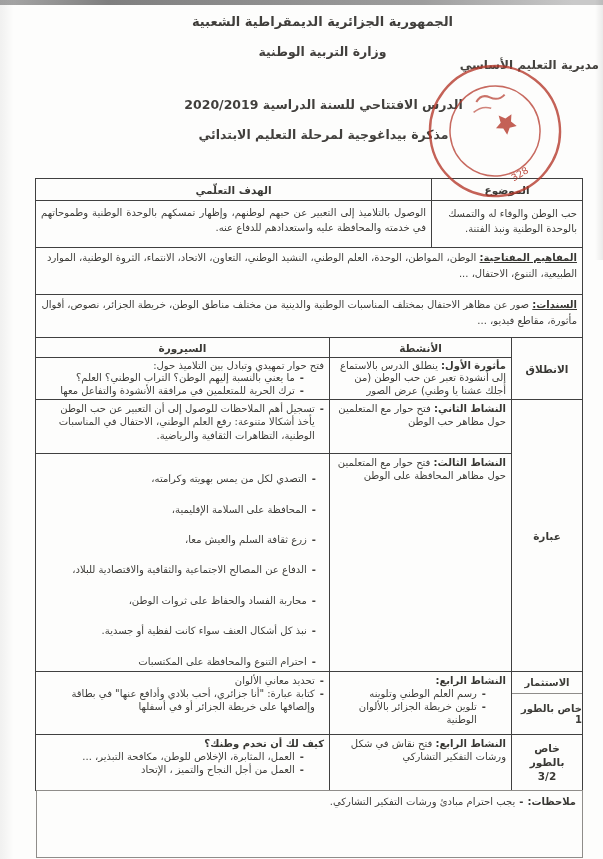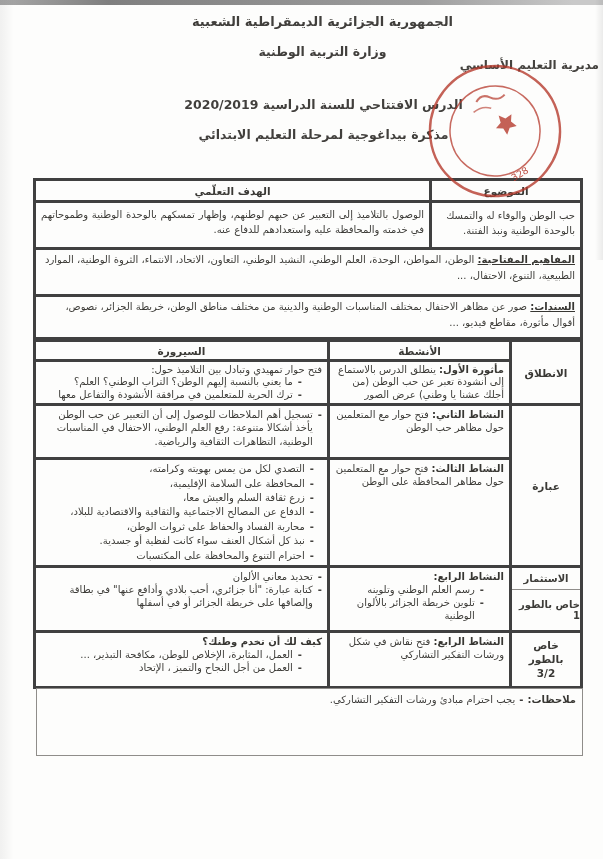--- a/index.html
+++ b/index.html
@@ -33,38 +33,38 @@
   .title-line{top:97px;left:30px;right:-14px;font-size:12.5px;}
   .subtitle-line{top:127px;left:30px;right:-14px;font-size:12.5px;}
 
   
   .stamp{position:absolute;left:424px;top:60px;width:142px;height:142px;
     transform:rotate(-7deg);opacity:.88;pointer-events:none;z-index:5;}
 
   
   .doc-table{position:absolute;top:178px;left:36px;width:547px;}
   table{border-collapse:collapse;table-layout:fixed;width:547px;background:transparent;}
-  td,th{border:3px solid #404040;padding:2px 5px;vertical-align:top;font-size:10px;color:#3d3c38;}
+  td,th{border:1px solid #404040;padding:2px 5px;vertical-align:top;font-size:10px;color:#3d3c38;}
   th{font-weight:bold;text-align:center;vertical-align:middle;font-size:10.5px;color:#3a3935;}
   .t2{margin-top:-1px;}
   .stage{vertical-align:middle;text-align:center;font-weight:bold;font-size:10.5px;color:#3a3935;}
   .stage-split{padding:0;vertical-align:top;}
   .stage-split .top{height:21px;border-bottom:1px solid #8f8d8a;display:flex;align-items:center;justify-content:center;font-weight:bold;}
   .stage-split .bot{height:40px;display:flex;align-items:center;justify-content:center;font-weight:bold;}
   .stage .two-line{line-height:1.35;}
   .b{font-weight:bold;color:#383733;}
   .u{text-decoration:underline;}
   .just{text-align:justify;text-align-last:right;}
   .lh-tight{line-height:1.24;}
   .lh-mid{line-height:1.32;}
   .lh-wide{line-height:1.44;}
   .li{display:flex;gap:5px;}
   .li::before{content:"-";flex:0 0 auto;font-weight:bold;color:#44423e;}
   .indent{padding-right:20px;}
-  .indent-sm{padding-right:8px;}
+  .indent-sm{padding-right:8px;margin-top:16px;}
   .subject-cell{line-height:1.5;padding-top:5px;}
   .objective-cell{line-height:1.5;padding-top:4px;}
   .fullrow{line-height:1.55;}
   
   .notes{border:1px solid #8f8d8a;margin-top:-1px;height:60px;padding:3px 6px;font-size:10px;line-height:1.5;}
   .nline{display:flex;gap:4px;}
   .nline .dash-c::before{content:"-";font-weight:bold;}
   .nindent{padding-right:52px;}
 
   

